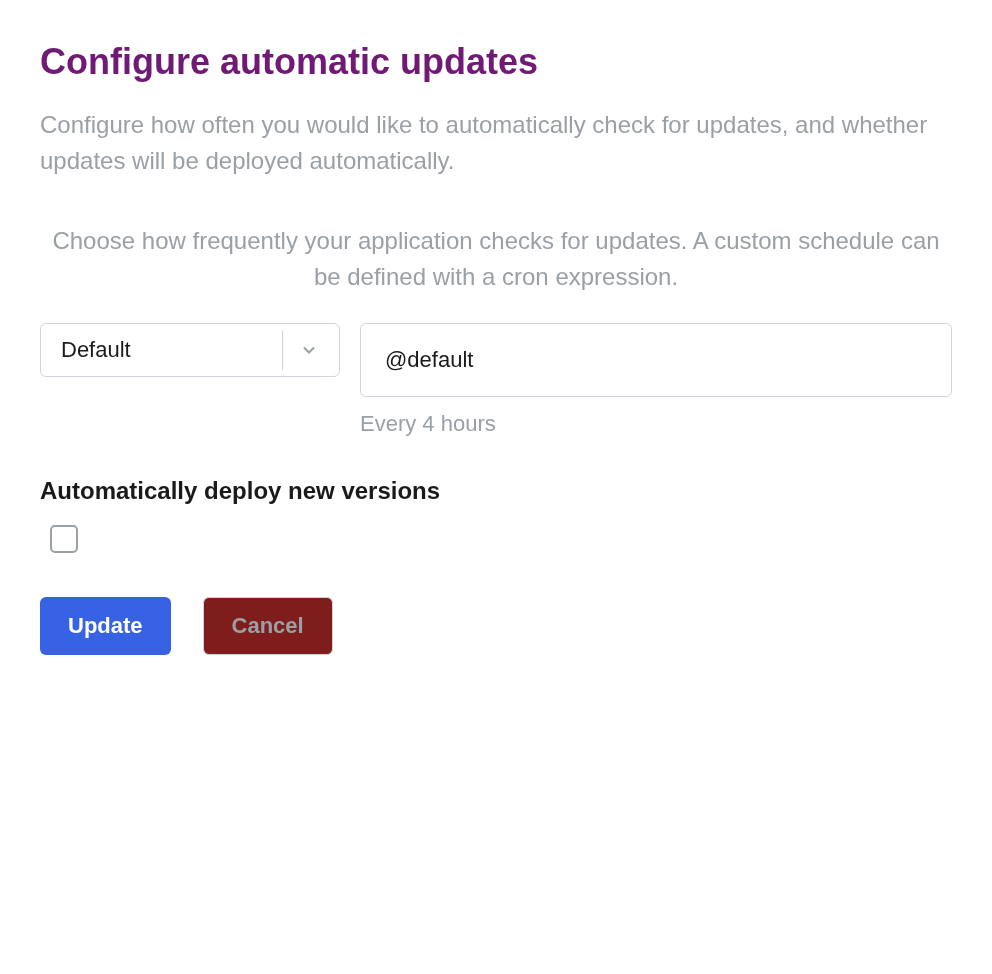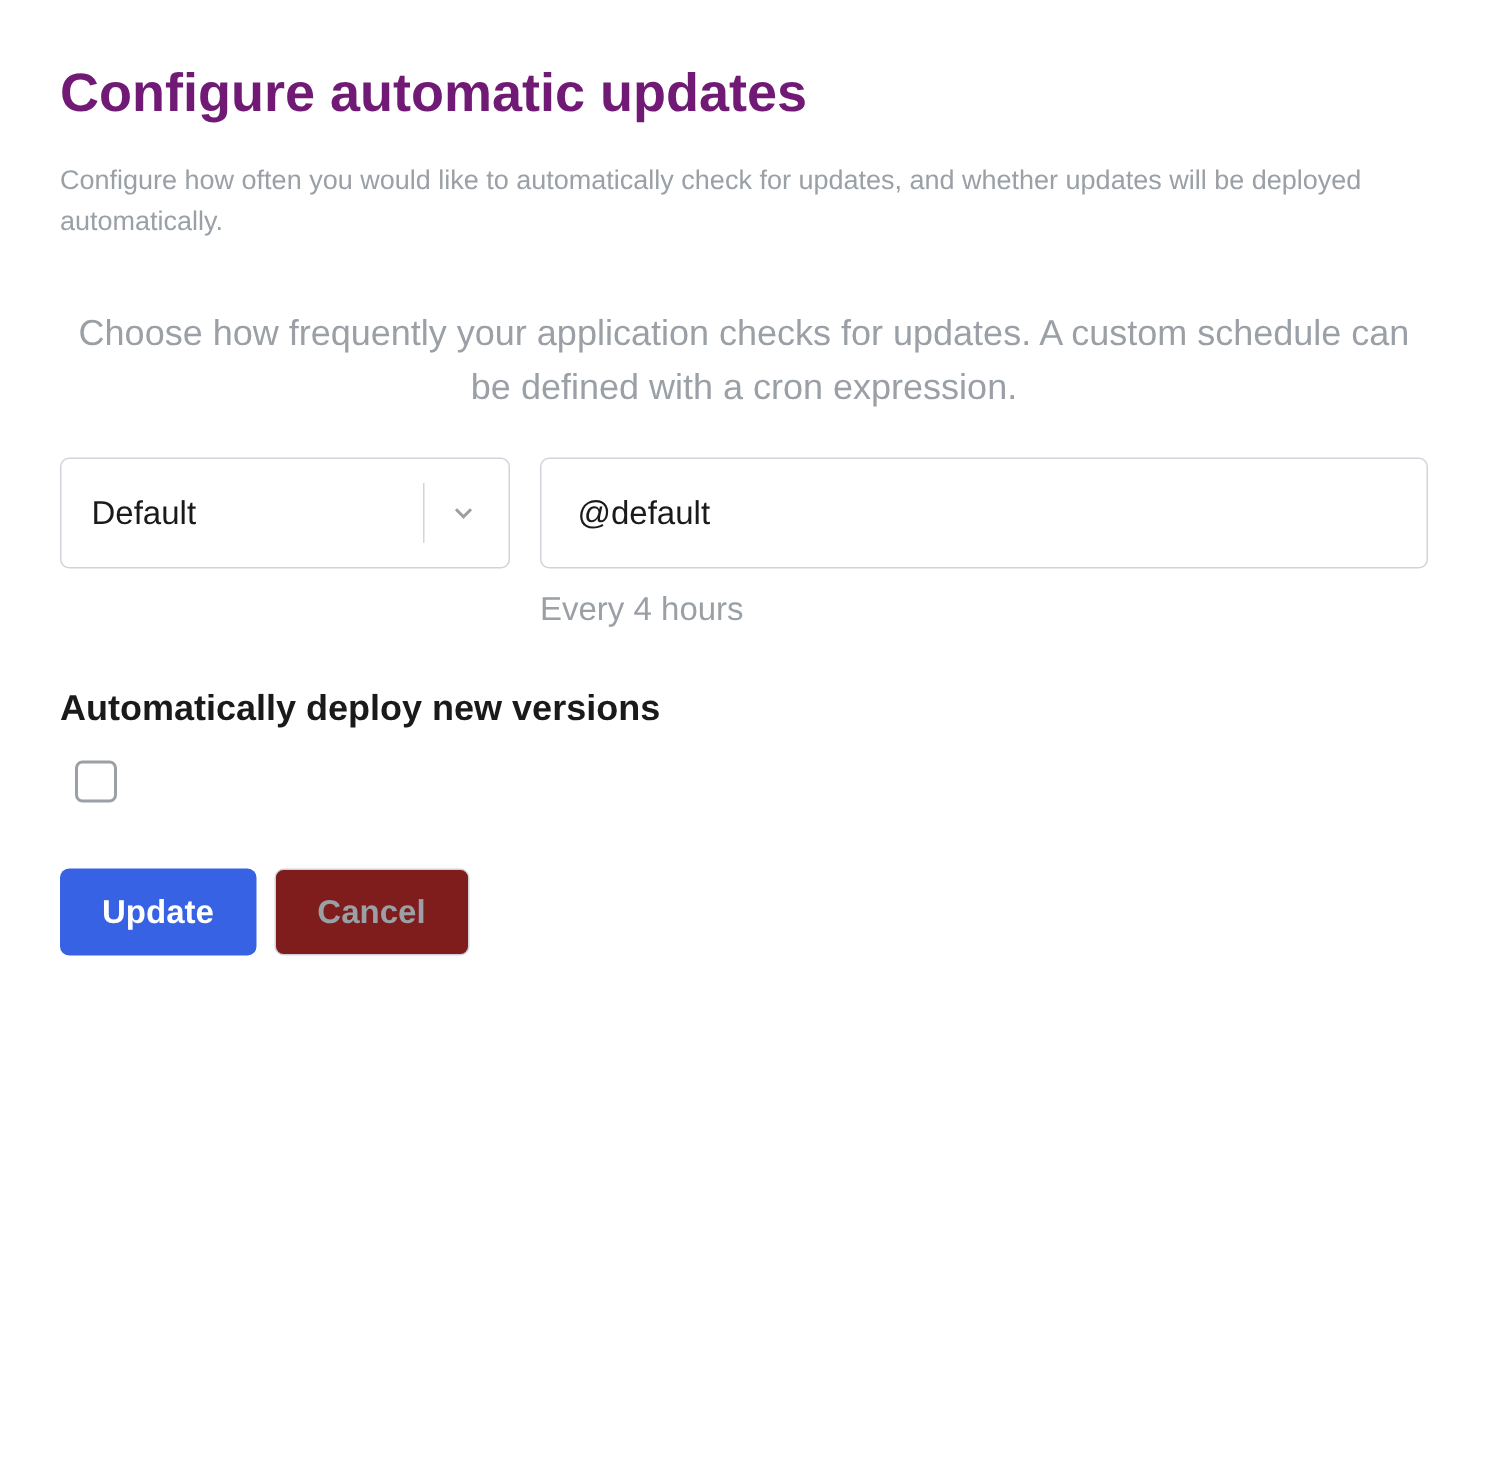--- a/index.html
+++ b/index.html
@@ -19,21 +19,21 @@
       max-width: 920px;
     }
     h1.page-title {
       font-size: 36px;
       font-weight: 700;
       color: #701a75;
       margin-bottom: 24px;
       line-height: 1.2;
     }
     p.description {
-      font-size: 18px;
+      font-size: 24px;
       color: #9aa0a6;
       line-height: 1.5;
       margin-bottom: 44px;
     }
     h2.section-title {
       font-size: 24px;
       font-weight: 700;
       color: #1a1a1a;
       margin-bottom: 20px;
     }
@@ -46,21 +46,21 @@
     }
     .schedule-row {
       display: flex;
       gap: 20px;
       margin-bottom: 10px;
       align-items: stretch;
     }
     .select-wrapper {
       position: relative;
       width: 300px;
-      height: 74px;
+      height: 54px;
       border: 1px solid #cfd4dc;
       border-radius: 6px;
       background: #fff;
       display: flex;
       align-items: center;
       padding: 0 20px;
       cursor: pointer;
     }
     .select-value {
       font-size: 22px;
@@ -126,21 +126,21 @@
       border-radius: 5px;
       background: #fff;
       flex-shrink: 0;
     }
     .checkbox-label {
       font-size: 24px;
       color: #1a1a1a;
     }
     .button-row {
       display: flex;
-      gap: 12px;
+      gap: 32px;
     }
     .btn {
       height: 58px;
       padding: 0 28px;
       border-radius: 6px;
       font-size: 22px;
       font-weight: 700;
       cursor: pointer;
       font-family: inherit;
       display: inline-flex;

